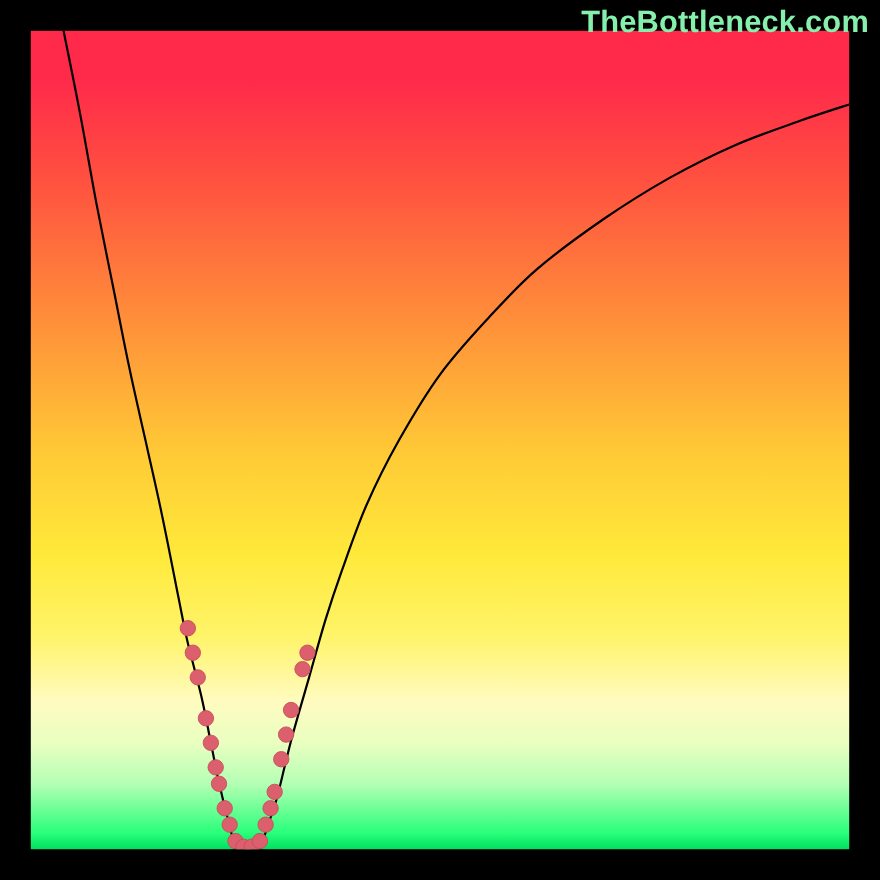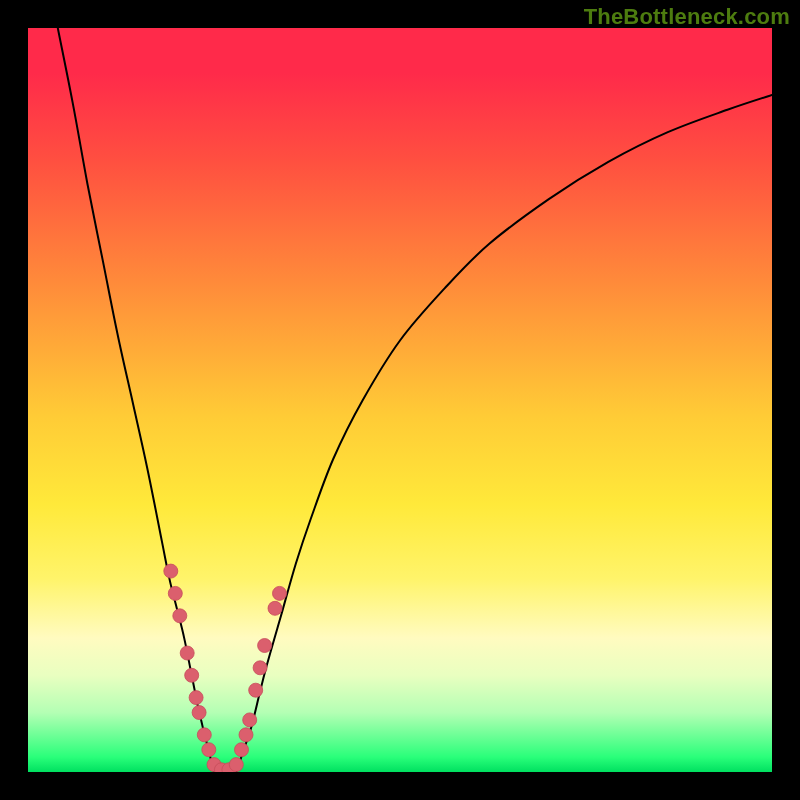--- a/index.html
+++ b/index.html
@@ -29,23 +29,23 @@
       #b4ffb4 92%,
       #2aff7a 98%,
       #00e060 100%
     );
   }
   .watermark {
     position: absolute;
     top: 4px;
     right: 10px;
     font-family: Arial, Helvetica, sans-serif;
-    font-size: 22px;
+    font-size: 28px;
     font-weight: 600;
-    color: #4d7c0f;
+    color: #86efac;
     letter-spacing: 0.2px;
     user-select: none;
   }
   svg.plot {
     position: absolute;
     left: 28px;
     top: 28px;
     width: 744px;
     height: 744px;
   }

